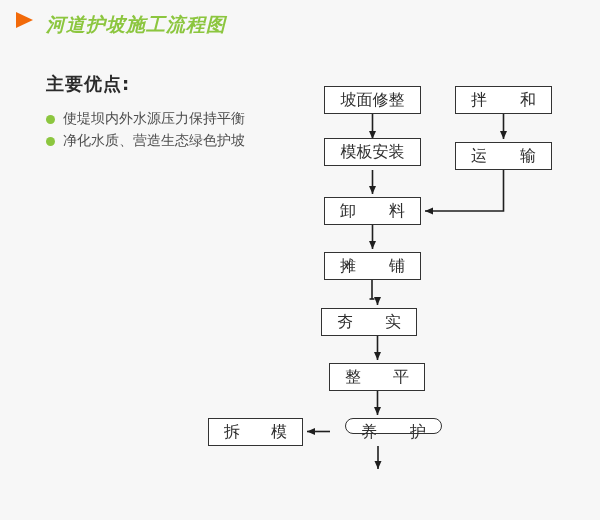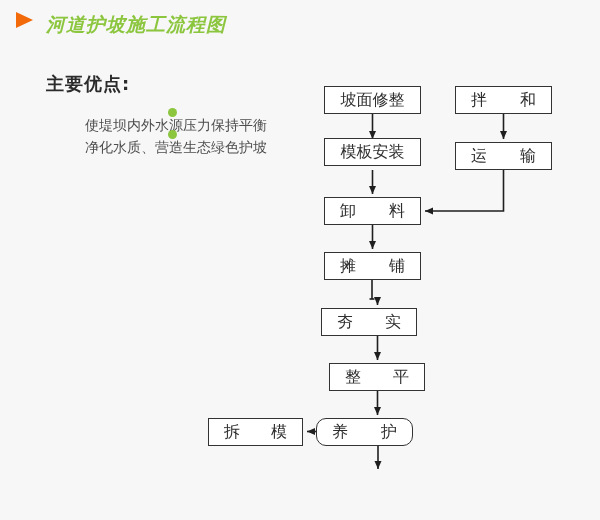--- a/index.html
+++ b/index.html
@@ -19,21 +19,21 @@
     border-bottom: 8px solid transparent;
   }
   .title {
     margin: 0; font-size: 19px; font-weight: bold; color: #8cc63f; letter-spacing: 1px;
   }
 
   
   .adv { position: absolute; left: 46px; top: 72px; width: 260px; }
   .adv h2 { margin: 0 0 12px 0; font-size: 18px; font-weight: bold; color: #2b2b2b; letter-spacing: 1px; }
   .adv ul { list-style: none; margin: 0; padding: 0; }
-  .adv li { display: flex; align-items: center; height: 22px; flex-direction: column; }
+  .adv li { display: flex; align-items: center; height: 22px; }
   .dot { width: 9px; height: 9px; border-radius: 50%; background: #8cc63f; margin-right: 8px; flex: 0 0 auto; }
   .adv li span.txt { font-size: 14px; color: #4d4d4d; white-space: nowrap; }
 
   
   .node {
     position: absolute; box-sizing: border-box;
     background: #ffffff; border: 1.5px solid #333333;
     font-size: 16px; color: #2e2e2e;
     text-align: center; line-height: 25px; white-space: nowrap;
   }
@@ -91,16 +91,16 @@
   </svg>
 
   <div class="node" style="left:324px; top:86px;  width:97px; height:28px;">坡面修整</div>
   <div class="node spread" style="left:455px; top:86px;  width:97px; height:28px;">拌和</div>
   <div class="node" style="left:324px; top:138px; width:97px; height:28px;">模板安装</div>
   <div class="node spread" style="left:455px; top:142px; width:97px; height:28px;">运输</div>
   <div class="node spread" style="left:324px; top:197px; width:97px; height:28px;">卸料</div>
   <div class="node spread" style="left:324px; top:252px; width:97px; height:28px;">摊铺</div>
   <div class="node spread" style="left:321px; top:308px; width:96px; height:28px;">夯实</div>
   <div class="node spread" style="left:329px; top:363px; width:96px; height:28px;">整平</div>
-  <div class="node spread" style="left:316px; top:418px; width:97px; height:28px;border-radius:10px;">养护</div>
+  <div class="node spread" style="left:345px; top:418px; width:97px; height:16px;border-radius:10px;">养护</div>
   <div class="node spread" style="left:208px; top:418px; width:95px; height:28px;">拆模</div>
 
 </div>
 
 </body></html>

